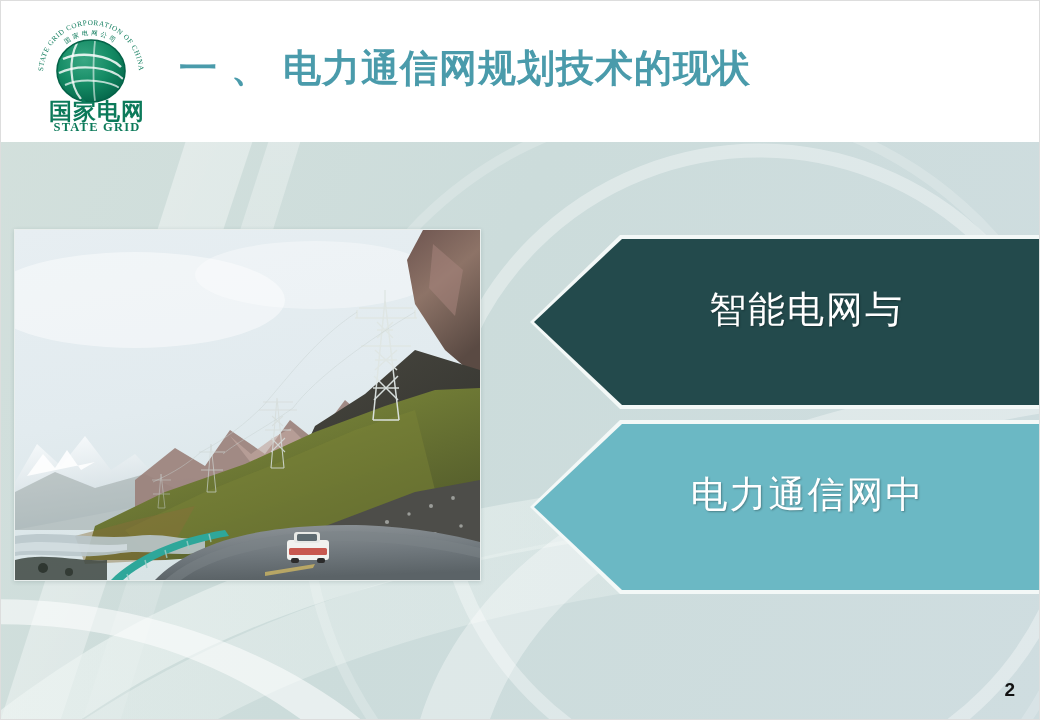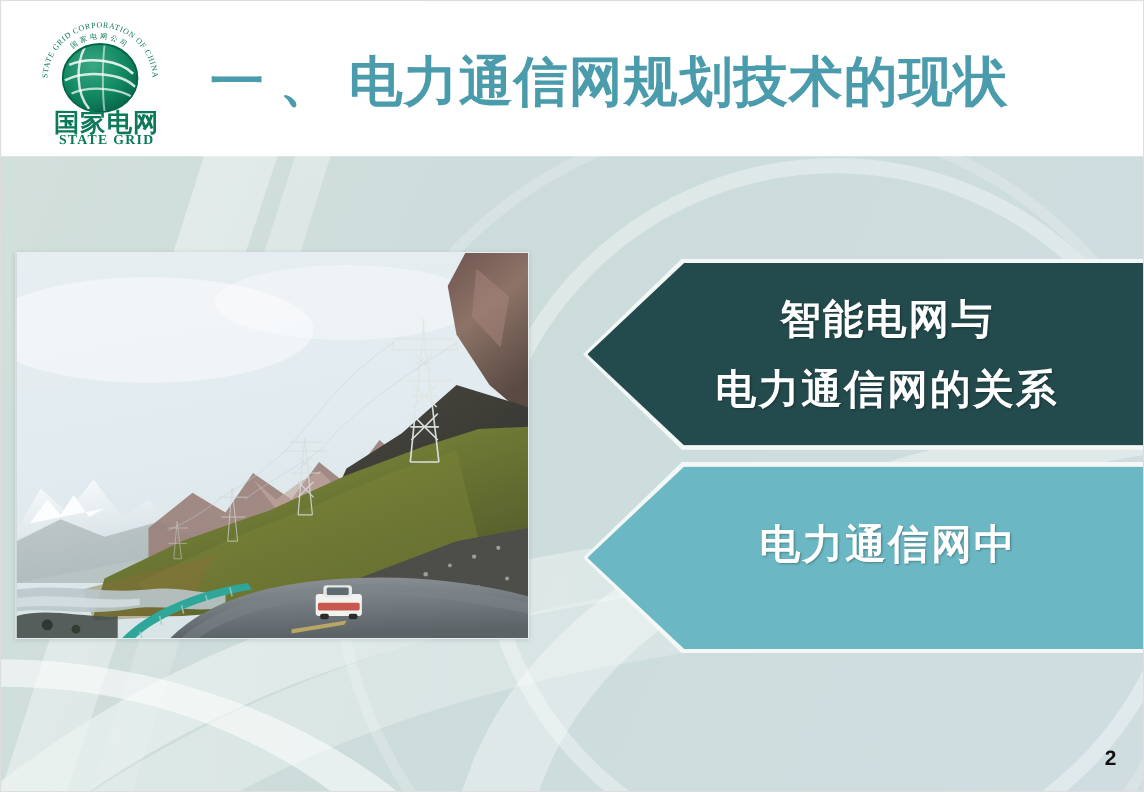--- a/index.html
+++ b/index.html
@@ -48,24 +48,24 @@
     position: absolute;
     left: 32px;
     top: 14px;
     width: 128px;
     height: 118px;
   }
   .logo svg { display: block; }
 
   .slide-title {
     position: absolute;
-    left: 190px;
+    left: 178px;
     top: 46px;
     width: 790px;
-    font-size: 49px;
+    font-size: 38px;
     font-weight: bold;
     letter-spacing: 1px;
     color: #4a9bab;
     white-space: nowrap;
     line-height: 1.15;
   }
   .slide-title .title-num {
     letter-spacing: 14px;
   }
 
@@ -112,21 +112,21 @@
     top: 238px;
     background: #234a4c;
   }
   #chev-2 {
     top: 423px;
     background: #6bb8c4;
   }
   .chev-line {
     color: #ffffff;
     font-size: 37px;
-    font-weight: bold;
+    font-weight: normal;
     letter-spacing: 2px;
     line-height: 1.0;
     text-shadow: 1px 1px 2px rgba(0,0,0,0.30);
     padding: 0 8px;
     white-space: nowrap;
   }
   #chev-1 .chev-line:first-child { margin-bottom: 26px; }
   #chev-2 .chev-line:first-child { margin-bottom: 26px; }
   #chev-1 .chev-line { margin-left: 38px; }
   #chev-2 .chev-line { margin-left: 40px; }
@@ -345,21 +345,20 @@
 
       <path d="M0,330 C30,322 60,332 92,330 L92,350 L0,350 Z" fill="#3d4741" opacity="0.85"></path>
       <circle cx="28" cy="338" r="5" fill="#2f3731"></circle>
       <circle cx="54" cy="342" r="4" fill="#333b35"></circle>
     </svg>
   </div>
 
   <div class="chev-outer" id="chev-outer-1"></div>
   <div class="chev" id="chev-1">
     <div class="chev-line">智能电网与</div>
-    <div class="chev-line">电力通信网的关系</div>
   </div>
 
   <div class="chev-outer" id="chev-outer-2"></div>
   <div class="chev" id="chev-2">
     <div class="chev-line">电力通信网中</div>
   </div>
 
   <div class="page-number">2</div>
 
 </div>

